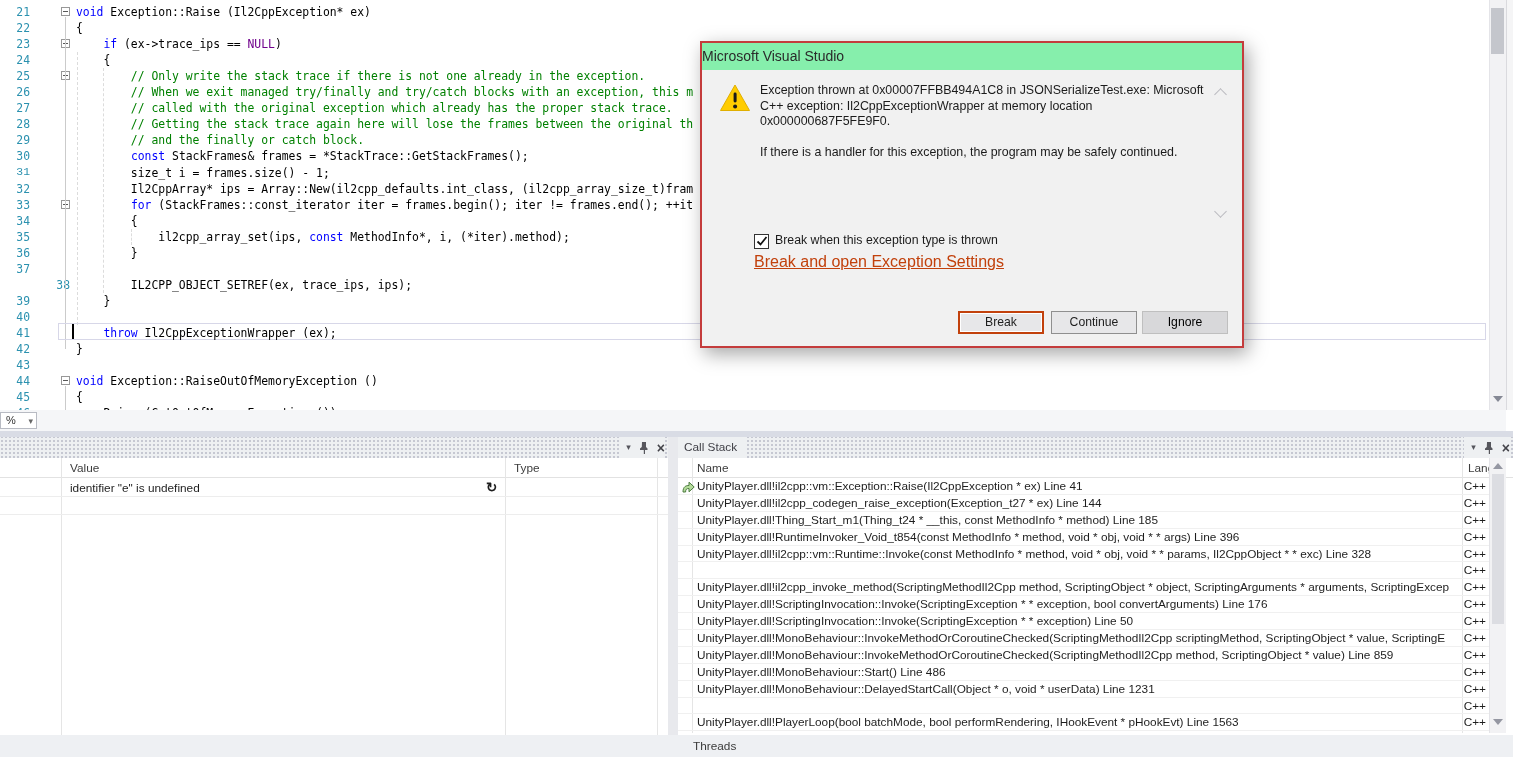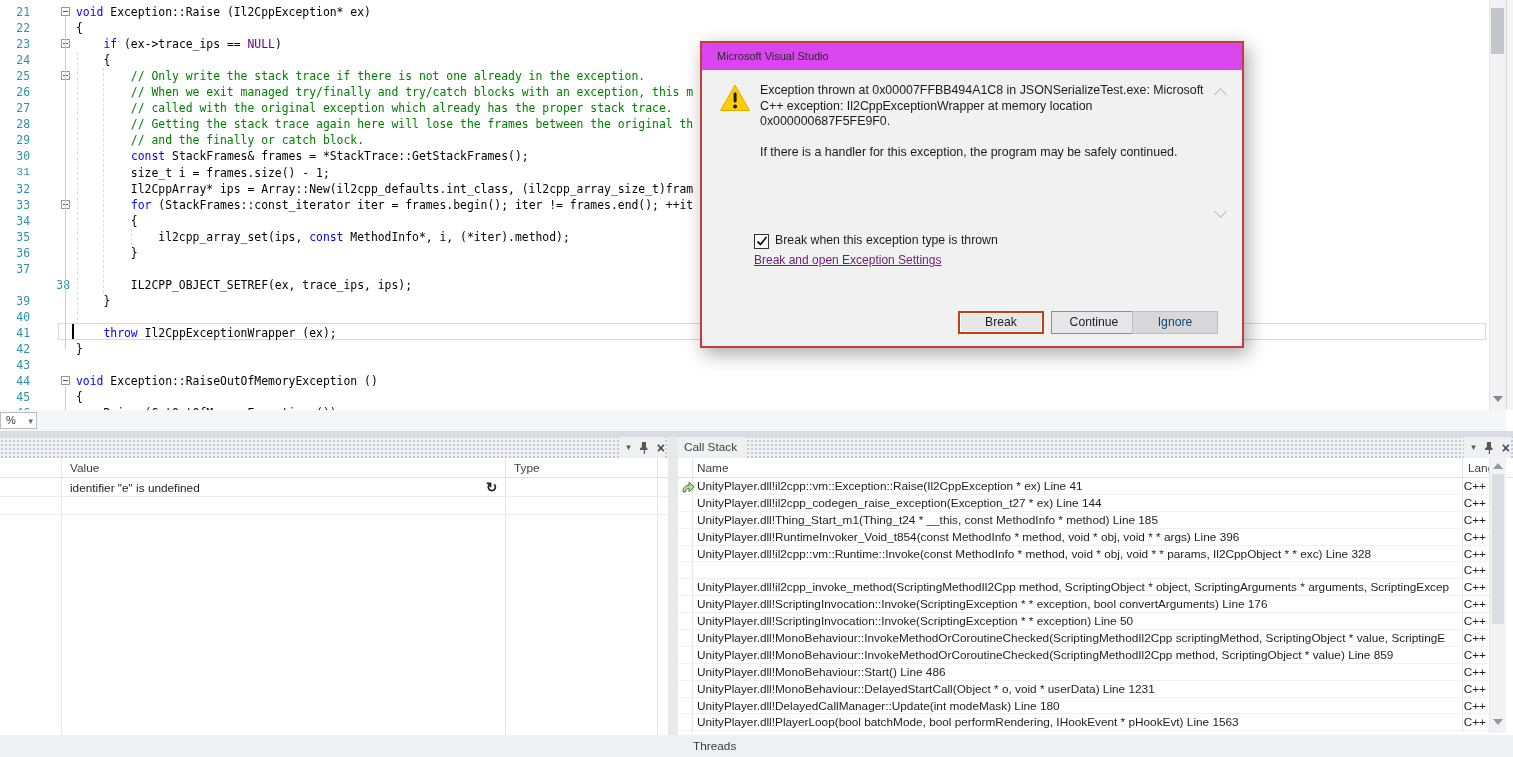--- a/index.html
+++ b/index.html
@@ -69,36 +69,36 @@
 
   
   #tab-strip{position:absolute;left:0;top:735px;width:1513px;height:22px;background:#eef0f3;}
   #tabs{position:absolute;left:684px;top:0;height:22px;display:flex;flex-direction:column;}
   .btab{padding:0 9px;line-height:22px;font-size:11.8px;color:#3b3b3b;white-space:nowrap;}
   .btab.active{background:#fff;color:#0e6ebd;}
 
   
   #dialog{position:absolute;left:700px;top:41px;width:544px;height:307px;box-sizing:border-box;
           border:2px solid #c43c3c;background:#f1f1f1;box-shadow:4px 6px 18px rgba(0,0,0,0.35);z-index:10;}
-  #dlg-title{height:27px;background:#d946ef;line-height:27px;padding-left:15px;font-size:11px;color:#2a2a2a;}
+  #dlg-title{height:27px;background:#86efac;line-height:27px;font-size:14px;color:#2a2a2a;}
   #dlg-msg{position:absolute;left:58px;top:40px;width:452px;font-size:12.4px;line-height:15.5px;color:#1b1b1b;}
   #dlg-msg p{margin:0;} #dlg-msg p+p{margin-top:15px;}
   #warn-icon{position:absolute;left:17px;top:40px;}
   .chev{position:absolute;left:514px;width:8px;height:8px;border-left:1.6px solid #b9b9bf;border-top:1.6px solid #b9b9bf;}
   .chev.up{top:47px;transform:rotate(45deg);}
   .chev.down{top:164px;transform:rotate(225deg);}
   #dlg-check{position:absolute;left:52px;top:191px;width:13px;height:13px;background:#fff;border:1px solid #333;box-sizing:content-box;}
   #dlg-check svg{position:absolute;left:0;top:-1px;}
   #dlg-check-label{position:absolute;left:73px;top:190px;font-size:12.3px;color:#1b1b1b;}
-  #dlg-link{position:absolute;left:52px;top:210px;font-size:12px;color:#701a75;text-decoration:underline;}
+  #dlg-link{position:absolute;left:52px;top:210px;font-size:16px;color:#c2410c;text-decoration:underline;}
   .dlg-btn{position:absolute;top:268px;width:86px;height:23px;box-sizing:border-box;text-align:center;
            font-size:12.2px;color:#1e1e1e;line-height:20px;background:#e7e7e9;border:1px solid #8f8f8f;}
   #btn-break{left:256px;border:2px solid #c2410c;box-shadow:inset 0 0 0 1px #fff;line-height:19px;}
   #btn-continue{left:349px;}
-  #btn-ignore{left:430px;background:#d8d8da;border-color:#bfbfbf;color:#0c4a6e;}
+  #btn-ignore{left:440px;background:#d8d8da;border-color:#bfbfbf;color:#000000;}
 </style>
 </head>
 <body>
 
 <div class="screen">
 
   <div id="editor">
     <div id="gutter">
         <div class="ln-num" style="top: 4px;">21</div>
         <div class="ln-num" style="top: 20.05px;">22</div>
@@ -234,21 +234,21 @@
         <div class="cs-row"><span class="cs-name">UnityPlayer.dll!RuntimeInvoker_Void_t854(const MethodInfo * method, void * obj, void * * args) Line 396</span><span class="cs-lang">C++</span></div>
         <div class="cs-row"><span class="cs-name">UnityPlayer.dll!il2cpp::vm::Runtime::Invoke(const MethodInfo * method, void * obj, void * * params, Il2CppObject * * exc) Line 328</span><span class="cs-lang">C++</span></div>
         <div class="cs-row"><span class="cs-lang">C++</span></div>
         <div class="cs-row"><span class="cs-name">UnityPlayer.dll!il2cpp_invoke_method(ScriptingMethodIl2Cpp method, ScriptingObject * object, ScriptingArguments * arguments, ScriptingExcep</span><span class="cs-lang">C++</span></div>
         <div class="cs-row"><span class="cs-name">UnityPlayer.dll!ScriptingInvocation::Invoke(ScriptingException * * exception, bool convertArguments) Line 176</span><span class="cs-lang">C++</span></div>
         <div class="cs-row"><span class="cs-name">UnityPlayer.dll!ScriptingInvocation::Invoke(ScriptingException * * exception) Line 50</span><span class="cs-lang">C++</span></div>
         <div class="cs-row"><span class="cs-name">UnityPlayer.dll!MonoBehaviour::InvokeMethodOrCoroutineChecked(ScriptingMethodIl2Cpp scriptingMethod, ScriptingObject * value, ScriptingE</span><span class="cs-lang">C++</span></div>
         <div class="cs-row"><span class="cs-name">UnityPlayer.dll!MonoBehaviour::InvokeMethodOrCoroutineChecked(ScriptingMethodIl2Cpp method, ScriptingObject * value) Line 859</span><span class="cs-lang">C++</span></div>
         <div class="cs-row"><span class="cs-name">UnityPlayer.dll!MonoBehaviour::Start() Line 486</span><span class="cs-lang">C++</span></div>
         <div class="cs-row"><span class="cs-name">UnityPlayer.dll!MonoBehaviour::DelayedStartCall(Object * o, void * userData) Line 1231</span><span class="cs-lang">C++</span></div>
-        <div class="cs-row"><span class="cs-name">UnityPlayer.dll!DelayedCallManager::Update(int modeMask) Line 180</span><span class="cs-lang">C++</span></div>
+        <div class="cs-row"><span class="cs-lang">C++</span></div>
         <div class="cs-row"><span class="cs-name">UnityPlayer.dll!PlayerLoop(bool batchMode, bool performRendering, IHookEvent * pHookEvt) Line 1563</span><span class="cs-lang">C++</span></div>
       </div>
     <div id="cs-scrollbar">
       <div class="sb-up"></div>
       <div class="sb-thumb"></div>
       <div class="sb-down"></div>
     </div>
   </div>
 
   <div id="tab-strip">

